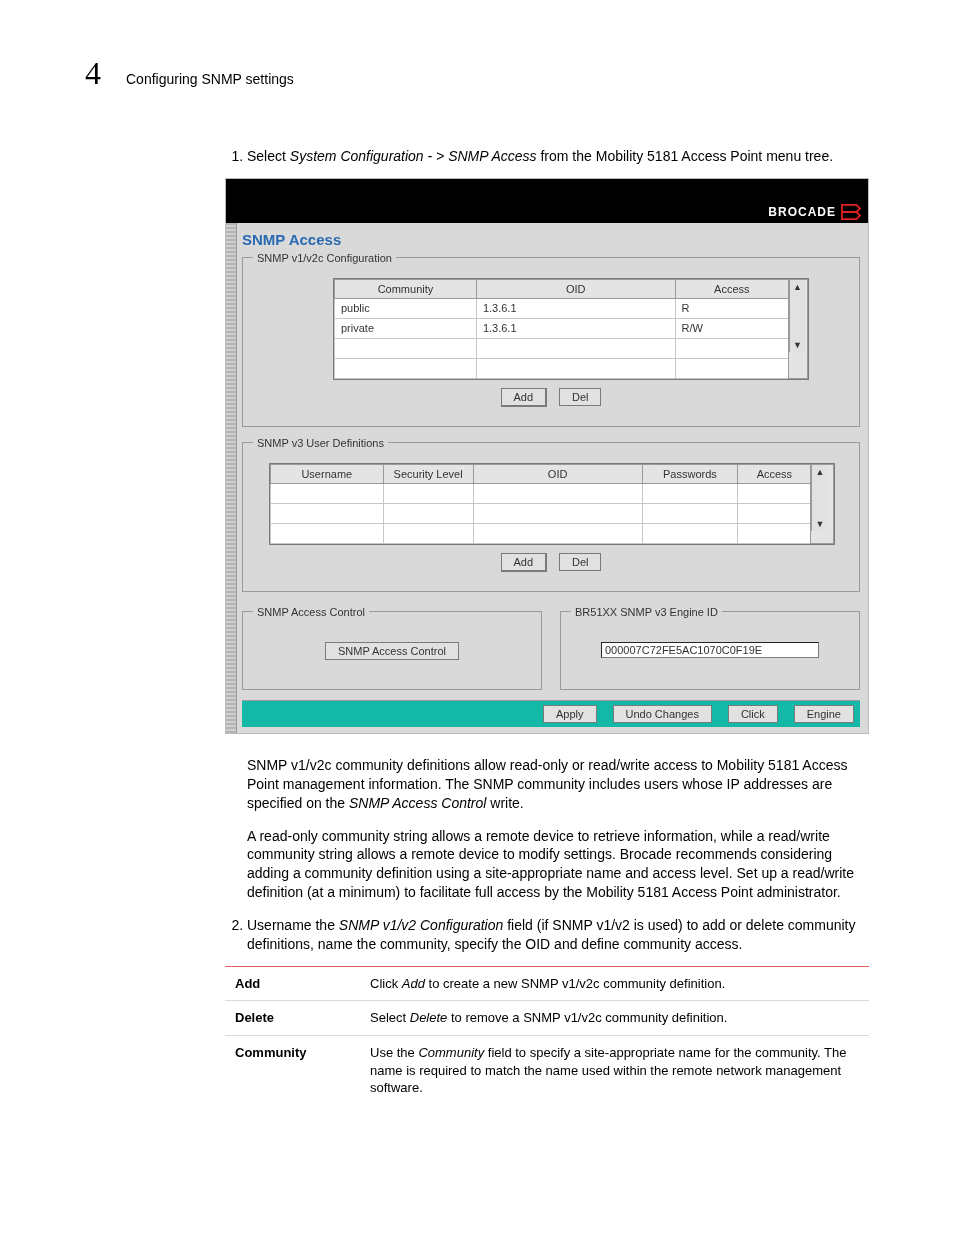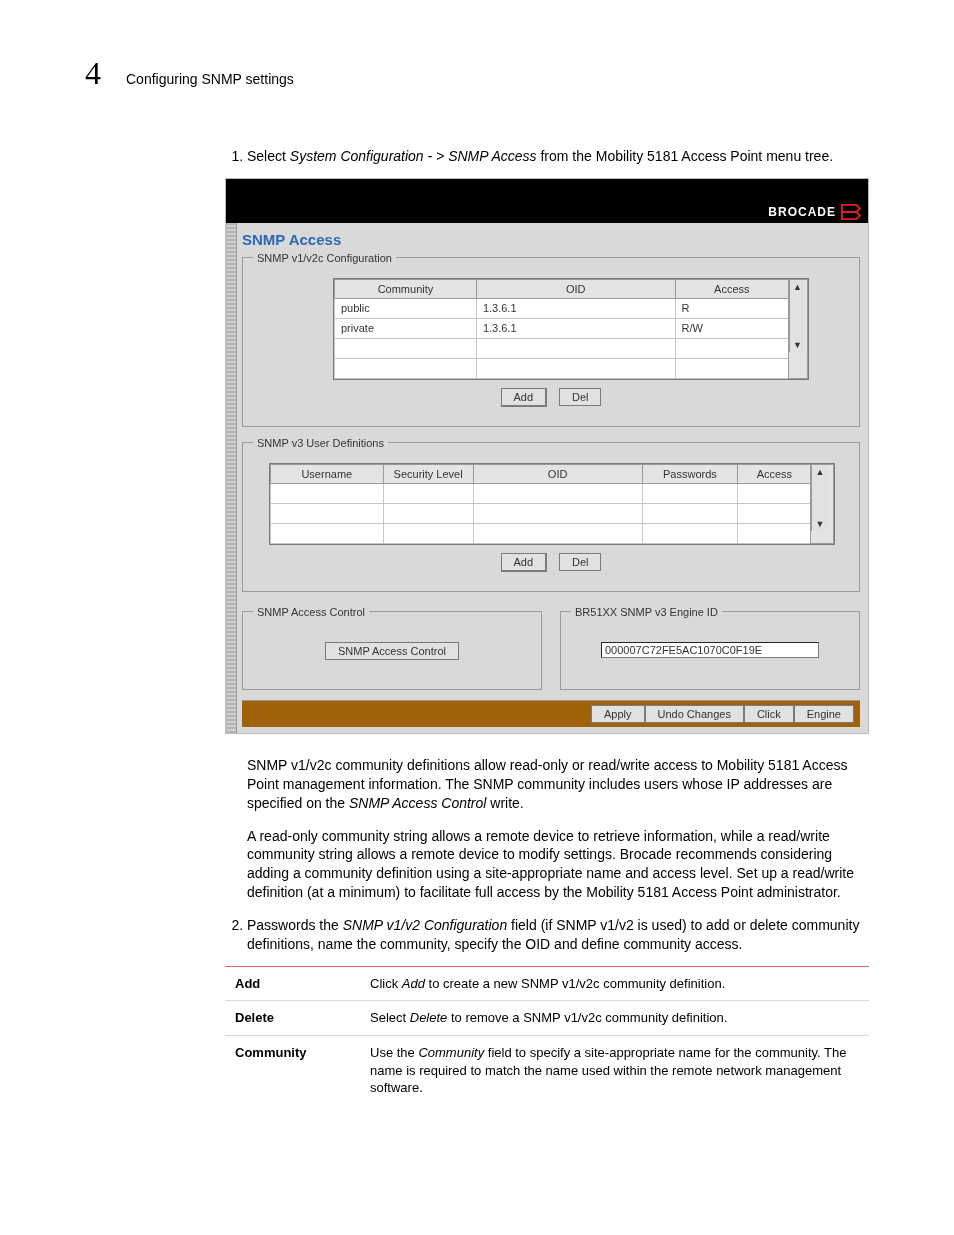--- a/index.html
+++ b/index.html
@@ -35,21 +35,21 @@
   .vbar .arr{font-size:9px;color:#333;line-height:14px;user-select:none;}
 
   .btnrow{text-align:center;margin-top:8px;}
   .obtn{display:inline-block;background:#e1e1e1;border:1px solid #7a7a7a;color:#333;font-size:11px;padding:2px 12px;margin:0 4px;font-family:Arial,sans-serif;}
   .obtn.primary{border-bottom-width:2px;border-right-width:2px;}
   .twocol{display:flex;gap:18px;}
   .twocol fieldset{flex:1;}
   .centerbtn{text-align:center;padding:10px 0;}
   .engine{display:flex;justify-content:center;padding:10px 0;}
   .engine input{width:210px;border:1px inset #7a7a7a;font-size:11px;background:#fff;color:#333;padding:1px 3px;font-family:Arial,sans-serif;}
-  .footer-bar{background:#a16207;border:0;border-top:1px solid #9a9a9a;display:flex;justify-content:flex-end;padding:4px 6px;gap:0;}
+  .footer-bar{background:#14b8a6;border:0;border-top:1px solid #9a9a9a;display:flex;justify-content:flex-end;padding:4px 6px;gap:16px;}
   .footer-bar .obtn{margin:0;}
 
   
   p{margin:0 0 14px 0;line-height:1.35;}
   .para-block{margin-left:22px;}
 
   
   .dtable{border-collapse:collapse;width:100%;margin-top:8px;}
   .dtable td{vertical-align:top;padding:8px 10px;font-size:13px;line-height:1.35;}
   .dtable td.k{font-weight:bold;width:115px;}
@@ -221,21 +221,21 @@
 
     <div class="para-block">
       <p>
         <span>SNMP v1/v2c community definitions allow read-only or read/write access to Mobility 5181 Access Point management information. The SNMP community includes users whose IP addresses are specified on the </span><em>SNMP Access Control</em><span> write.</span>
       </p>
       <p>A read-only community string allows a remote device to retrieve information, while a read/write community string allows a remote device to modify settings. Brocade recommends considering adding a community definition using a site-appropriate name and access level. Set up a read/write definition (at a minimum) to facilitate full access by the Mobility 5181 Access Point administrator.</p>
     </div>
 
     <ol start="2">
       <li>
-        <span>Passwords the </span><em>SNMP v1/v2 Configuration</em><span> field (if SNMP v1/v2 is used) to add or delete community definitions, name the community, specify the OID and define community access.</span>
+        <span>Username the </span><em>SNMP v1/v2 Configuration</em><span> field (if SNMP v1/v2 is used) to add or delete community definitions, name the community, specify the OID and define community access.</span>
       </li>
     </ol>
 
     <table class="dtable">
       <tbody>
           <tr>
         <td class="k">Add</td>
         <td><span>Click </span><em>Add</em><span> to create a new SNMP v1/v2c community definition.</span></td>
       </tr>
       <tr>

